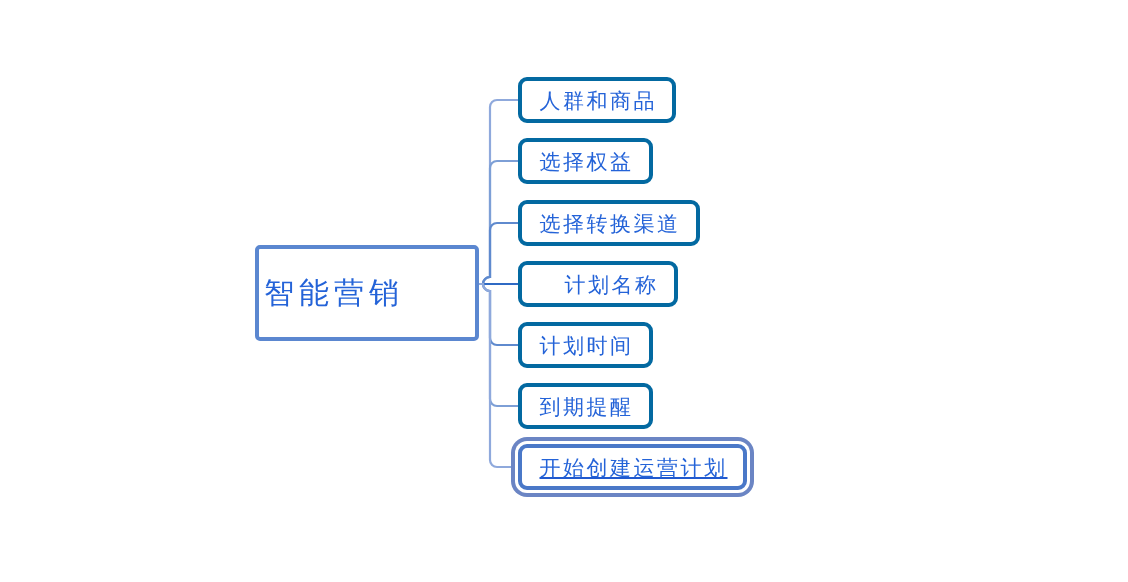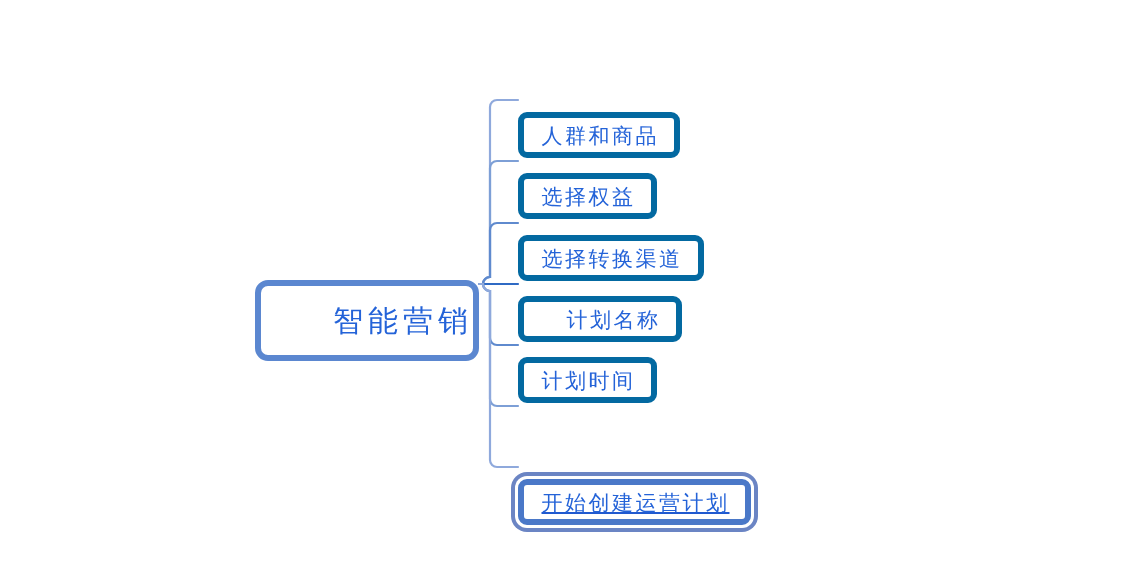--- a/index.html
+++ b/index.html
@@ -33,41 +33,40 @@
     pointer-events: none;
     z-index: 1;
   }
 
   
   .node {
     position: absolute;
     box-sizing: border-box;
     display: flex;
     align-items: center;
-    justify-content: flex-end;
+    justify-content: flex-start;
     background: #ffffff;
-    border: 6px solid #0369a1;
+    border: 4px solid #0369a1;
     color: #2059cf;
     white-space: nowrap;
     z-index: 2;
-    margin-top: 35px;
   }
 
   .node-label {
     display: block;
     line-height: 1;
   }
 
   
   #root-node {
     left: 255px;
     top: 245px;
     width: 224px;
-    height: 81px;
-    border-radius: 13px;
+    height: 96px;
+    border-radius: 5px;
     border-color: #5b87d0;
   }
   #root-node .node-label {
     font-size: 30px;
     letter-spacing: 5px;
     text-indent: 5px;
     color: #2463d8;
   }
 
   
@@ -132,18 +131,21 @@
   </div>
 
   <div class="node child-node" id="child-node-3">
     <span class="node-label">计划名称</span>
   </div>
 
   <div class="node child-node" id="child-node-4">
     <span class="node-label">计划时间</span>
   </div>
 
+  <div class="node child-node" id="child-node-5">
+    <span class="node-label">到期提醒</span>
+  </div>
 
   <div class="node child-node selected" id="child-node-6">
     <span class="node-label">开始创建运营计划</span>
   </div>
 
 </div>
 
 </body></html>

